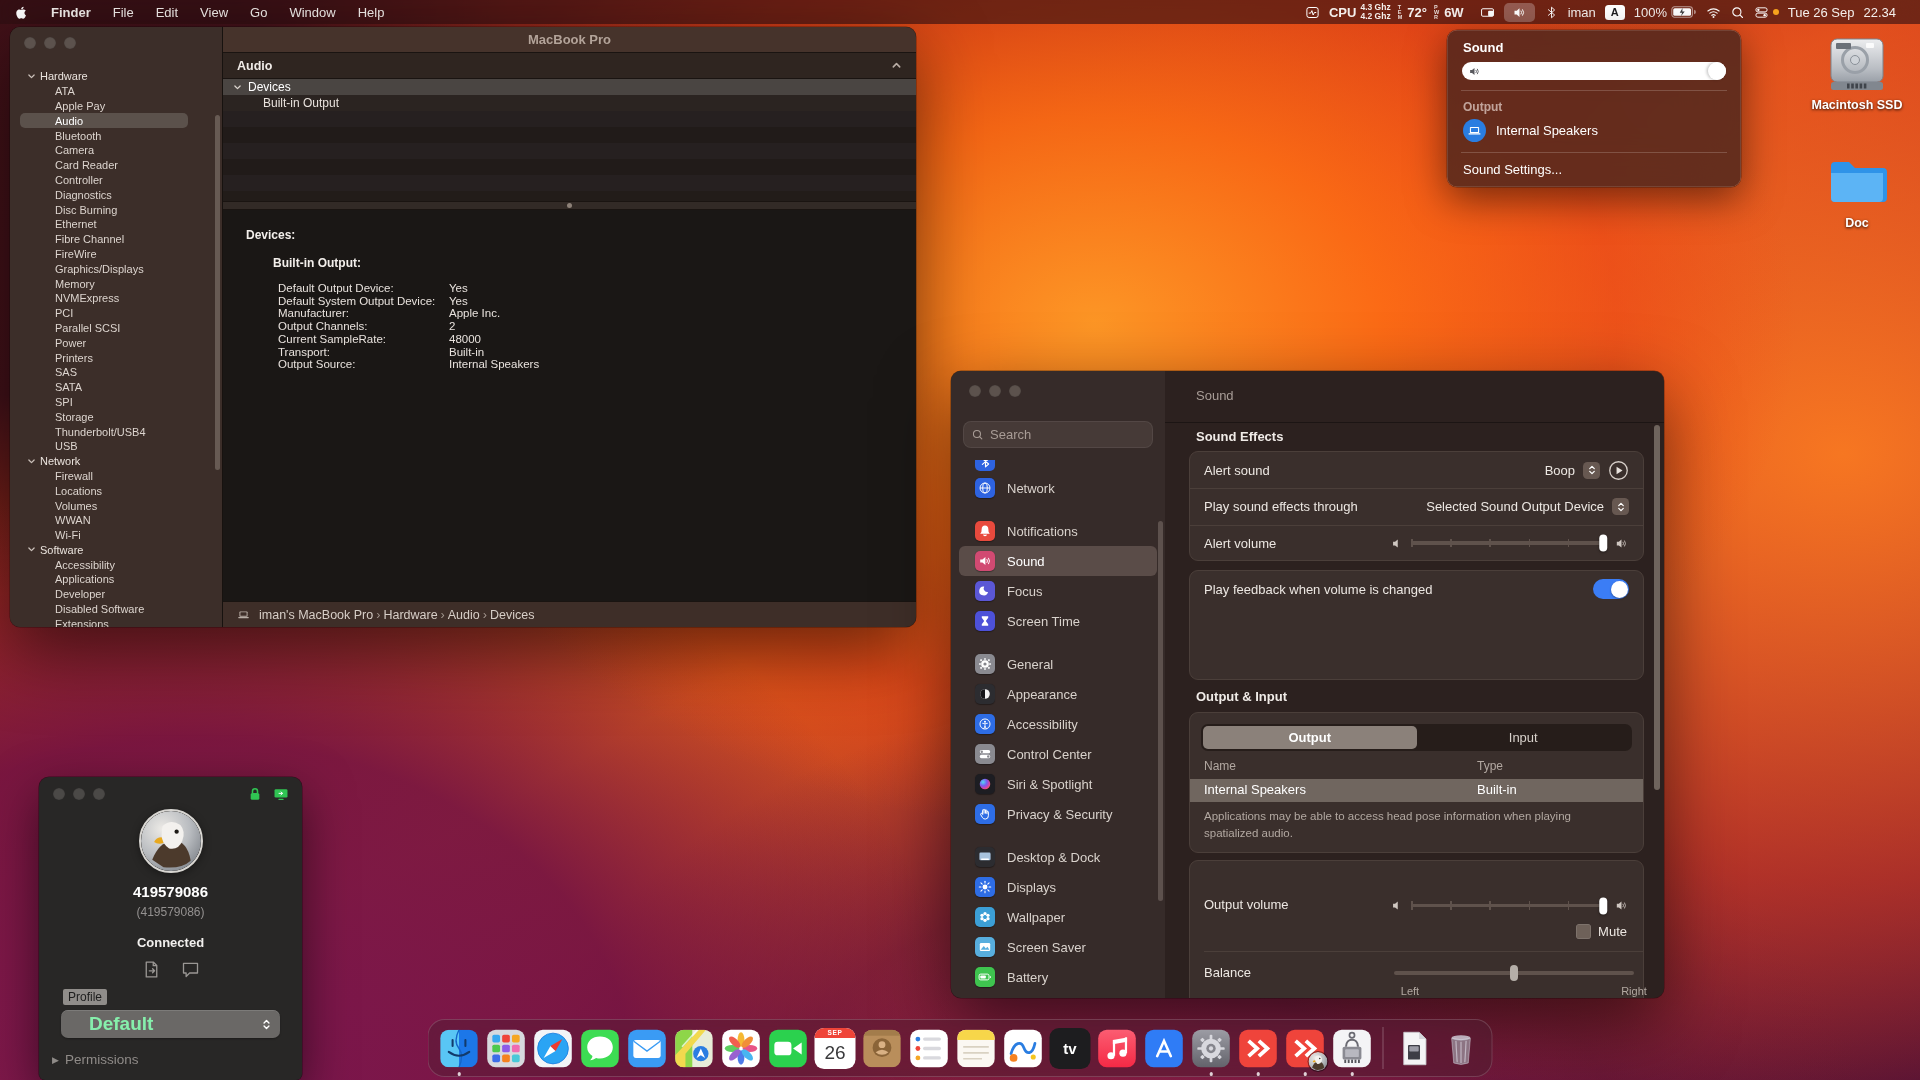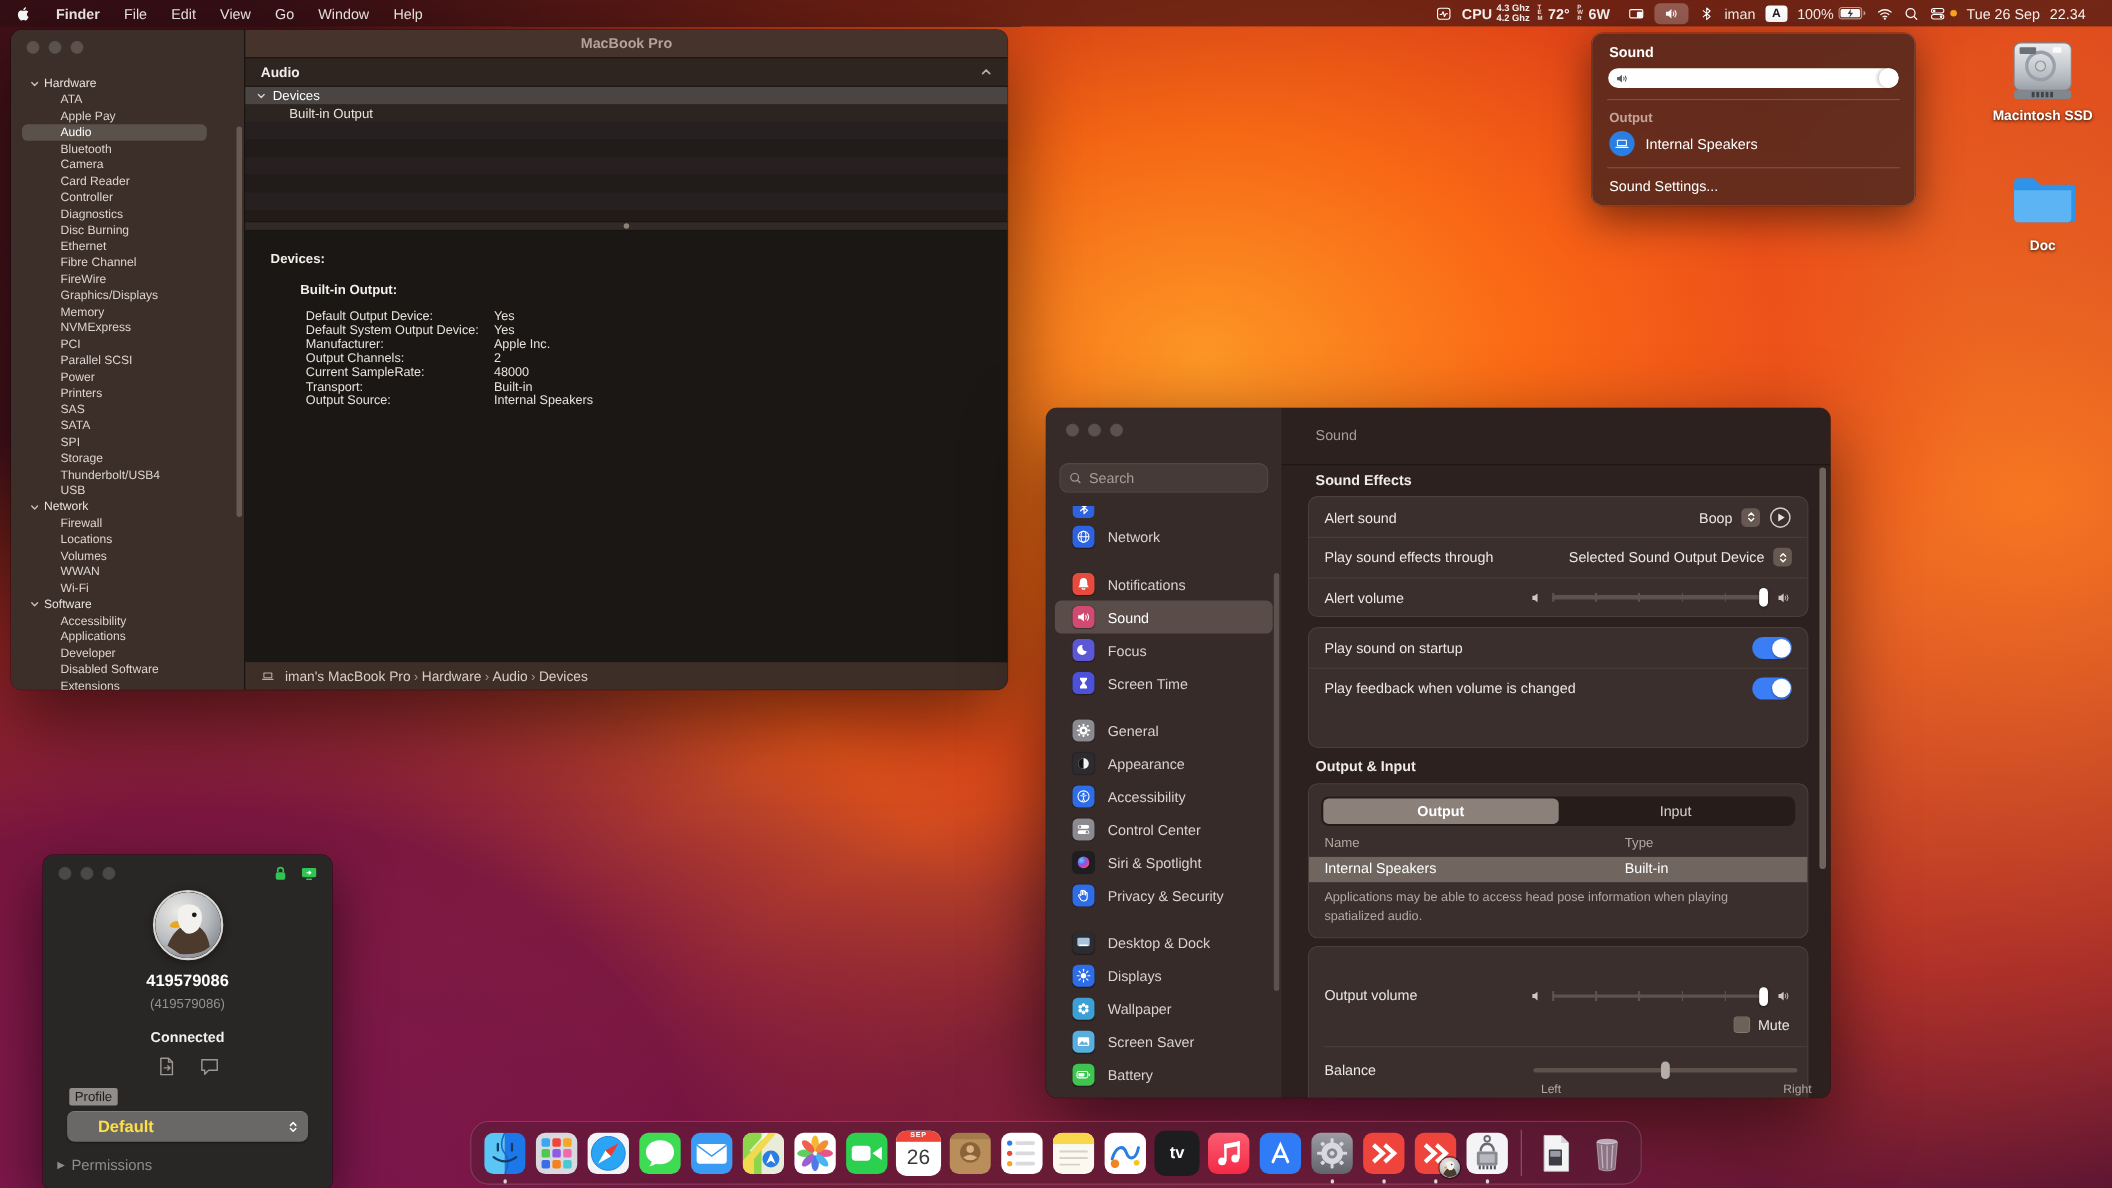--- a/index.html
+++ b/index.html
@@ -178,21 +178,21 @@
   .rw-avatar svg{width:100%;height:100%;display:block;}
   .rw-id{position:absolute;left:0;right:0;top:106px;text-align:center;font-size:15px;font-weight:700;color:#fff;}
   .rw-alt{position:absolute;left:0;right:0;top:128px;text-align:center;font-size:12px;color:#949190;}
   .rw-status{position:absolute;left:0;right:0;top:158px;text-align:center;font-size:13px;font-weight:700;color:#f2f0ee;}
   .rw-acts{position:absolute;left:0;right:0;top:182px;display:flex;justify-content:center;gap:18px;}
   .rw-acts span{display:flex;}
   .rw-acts svg{width:21px;height:21px;}
   .rw-chip{position:absolute;left:24px;top:212px;background:#908d8a;color:#1e1e1e;font-size:12px;padding:1px 5px;border-radius:2px;}
   .rw-drop{position:absolute;left:22px;right:22px;top:233px;height:28px;border-radius:7px;background:#6a6866;
     box-shadow:inset 0 .5px 0 rgba(255,255,255,.25),0 1px 2px rgba(0,0,0,.3);display:flex;align-items:center;
-    padding-left:28px;font-size:15px;font-weight:700;color:#fde047;}
+    padding-left:28px;font-size:19px;font-weight:700;color:#86efac;}
   .rw-drop .stp{position:absolute;right:7px;display:flex;}
   .rw-drop .stp svg{width:13px;height:13px;}
   .rw-perm{position:absolute;left:13px;top:275px;font-size:13.5px;color:#8f8b88;display:flex;align-items:center;gap:6px;}
   .rw-perm .tri{font-size:9px;}
 
   
   #dock{position:absolute;left:50%;transform:translateX(-50%);bottom:3px;height:58px;display:flex;align-items:center;
     gap:6px;padding:0 10px;background:rgba(72,34,48,.48);backdrop-filter:blur(26px) saturate(1.3);
     border-radius:17px;border:.5px solid rgba(255,255,255,.16);}
   .dk-item{position:relative;width:41px;height:41px;flex:none;}
@@ -795,26 +795,20 @@
                   <path d="M4.5 9h3.2L12 5.6v12.8L7.7 15H4.5z" fill="#cfc7c1"></path>
                   <path d="M14.5 9.8q1.7 2.2 0 4.4 M17 7.8q3 4.2 0 8.4" stroke="#cfc7c1" stroke-width="1.4" fill="none" stroke-linecap="round"></path>
                 </svg>
               </span>
           </span>
         </div>
       </div>
 
       <div class="card" style="top:199px;height:110px;">
           <div class="crow">
-            <span>Play sound on startup</span>
-            <span class="crt">
-              <span class="tgl on"></span>
-            </span>
-          </div>
-          <div class="crow">
             <span>Play feedback when volume is changed</span>
             <span class="crt">
               <span class="tgl on"></span>
             </span>
           </div>
         </div>
 
       <div class="st-h" style="top:318px">Output &amp; Input</div>
 
       <div class="card" style="top:341px;height:141px;">

